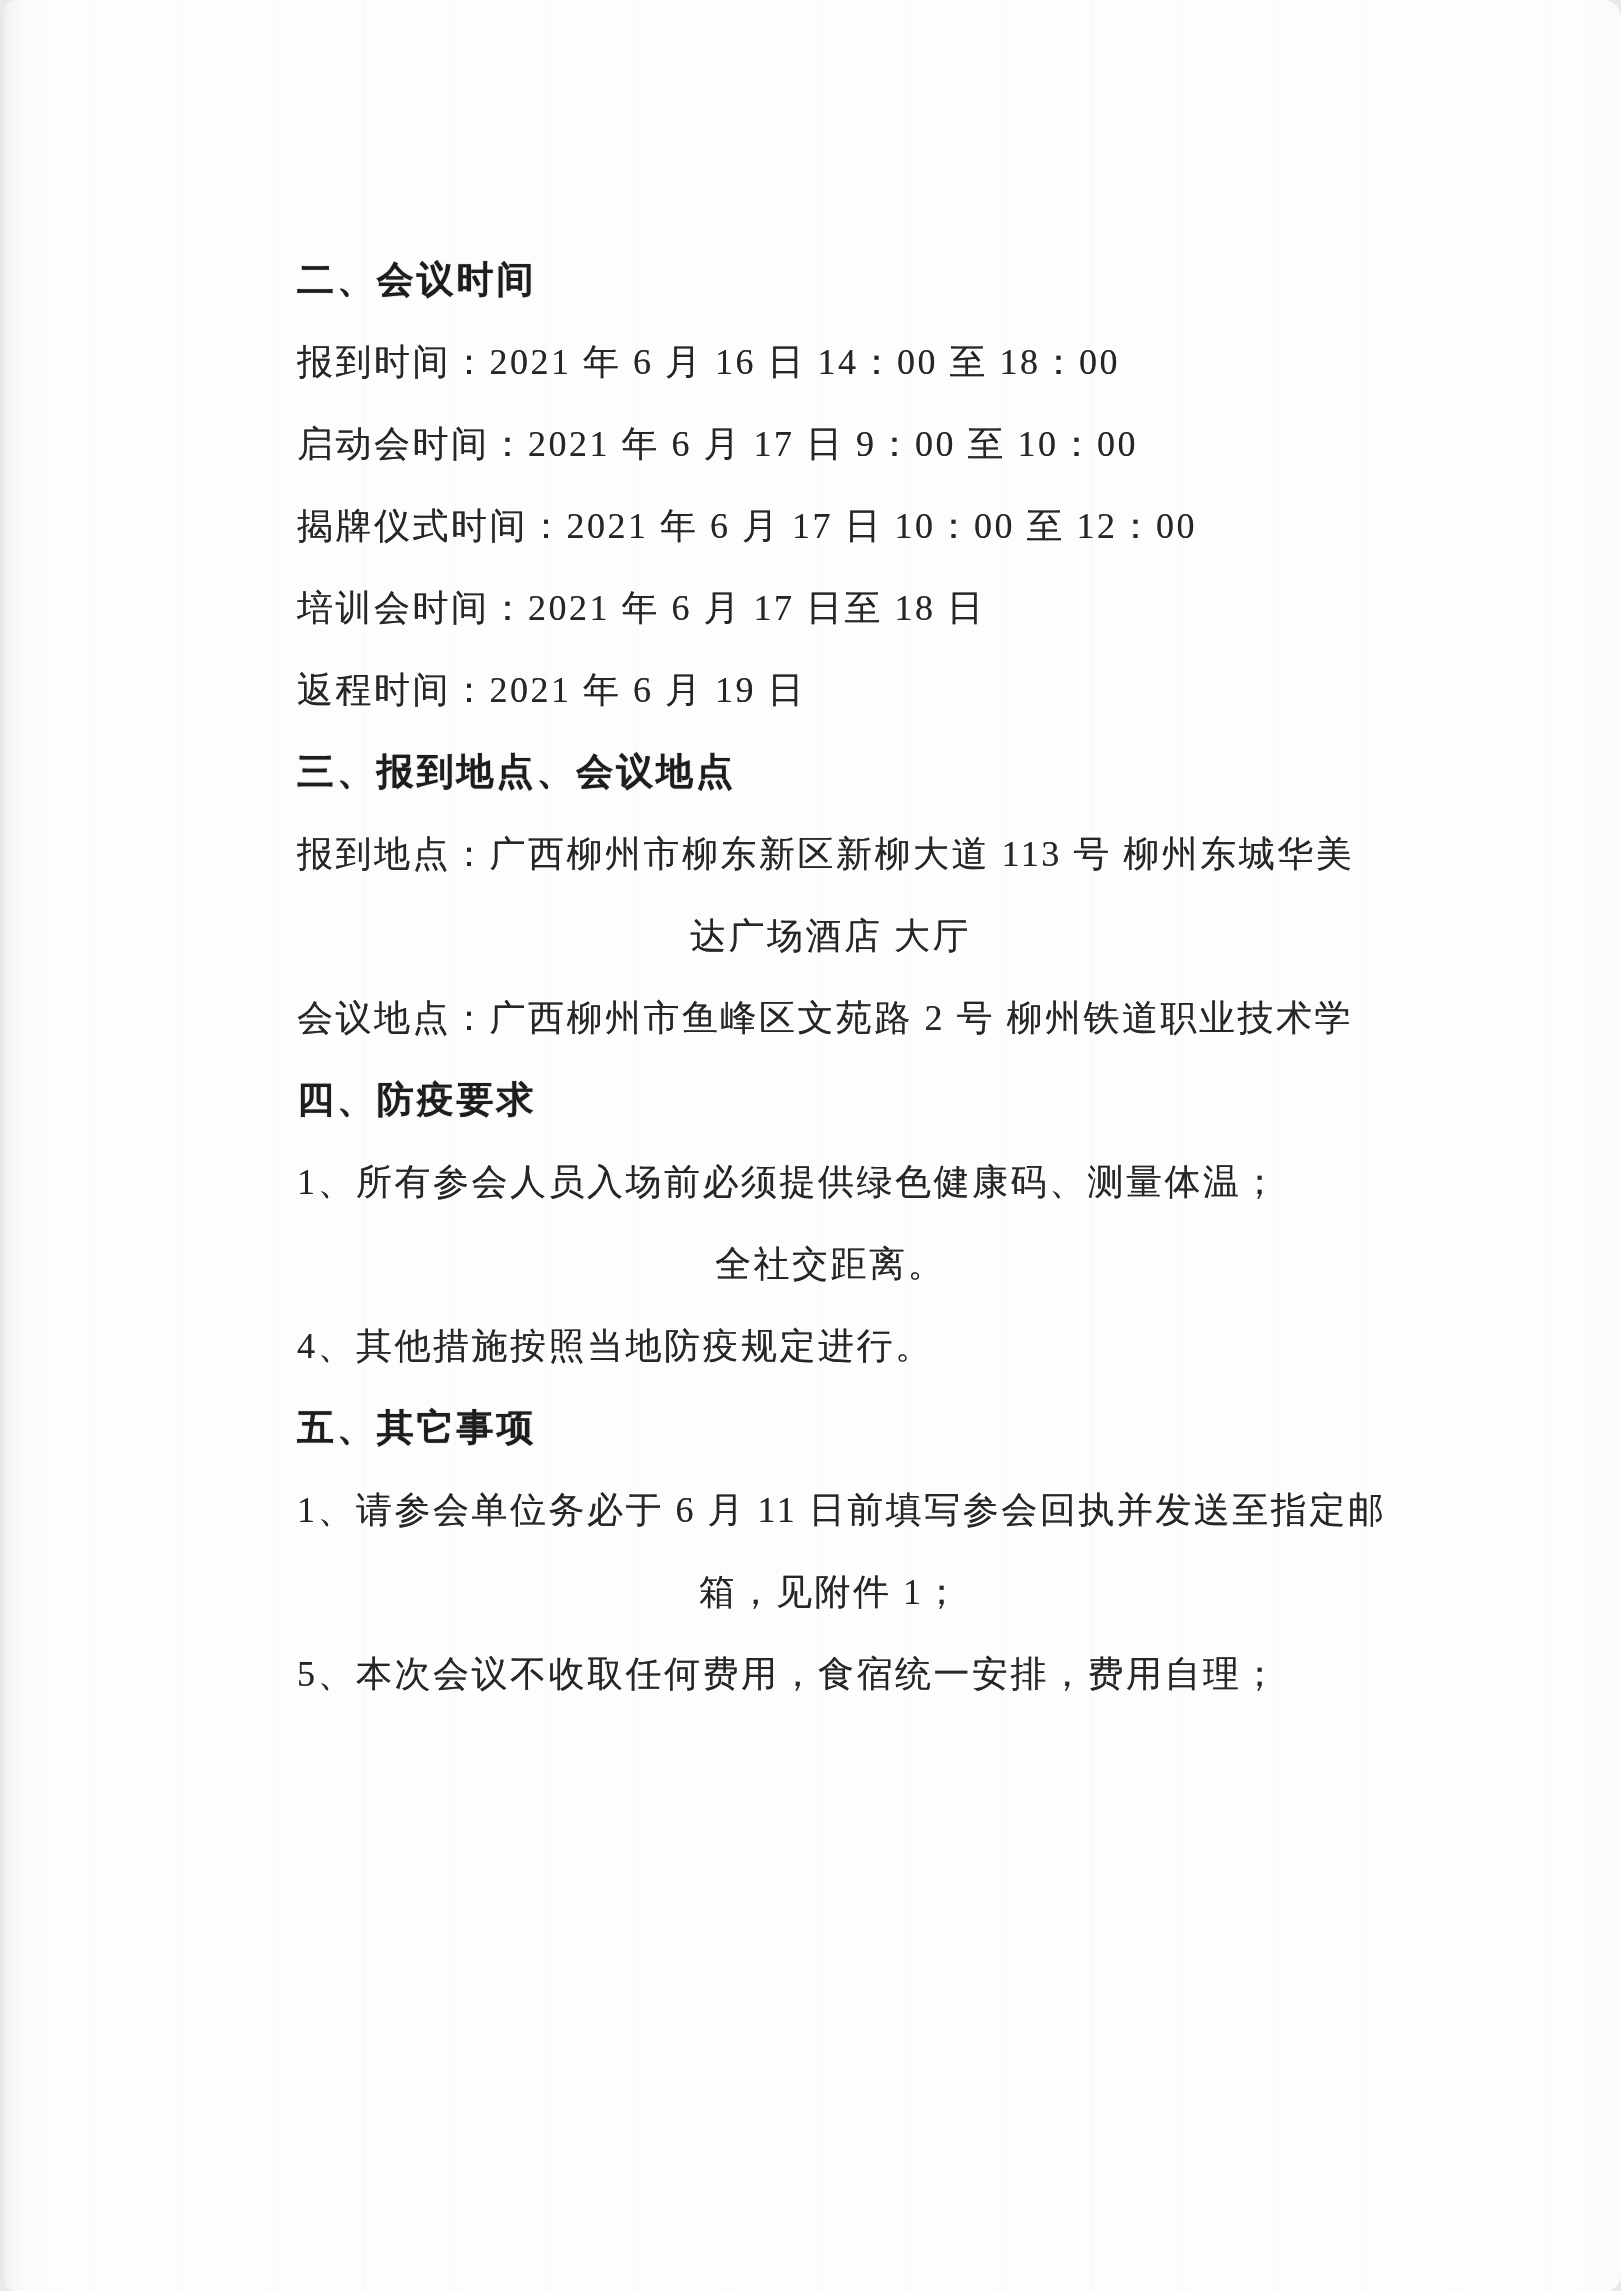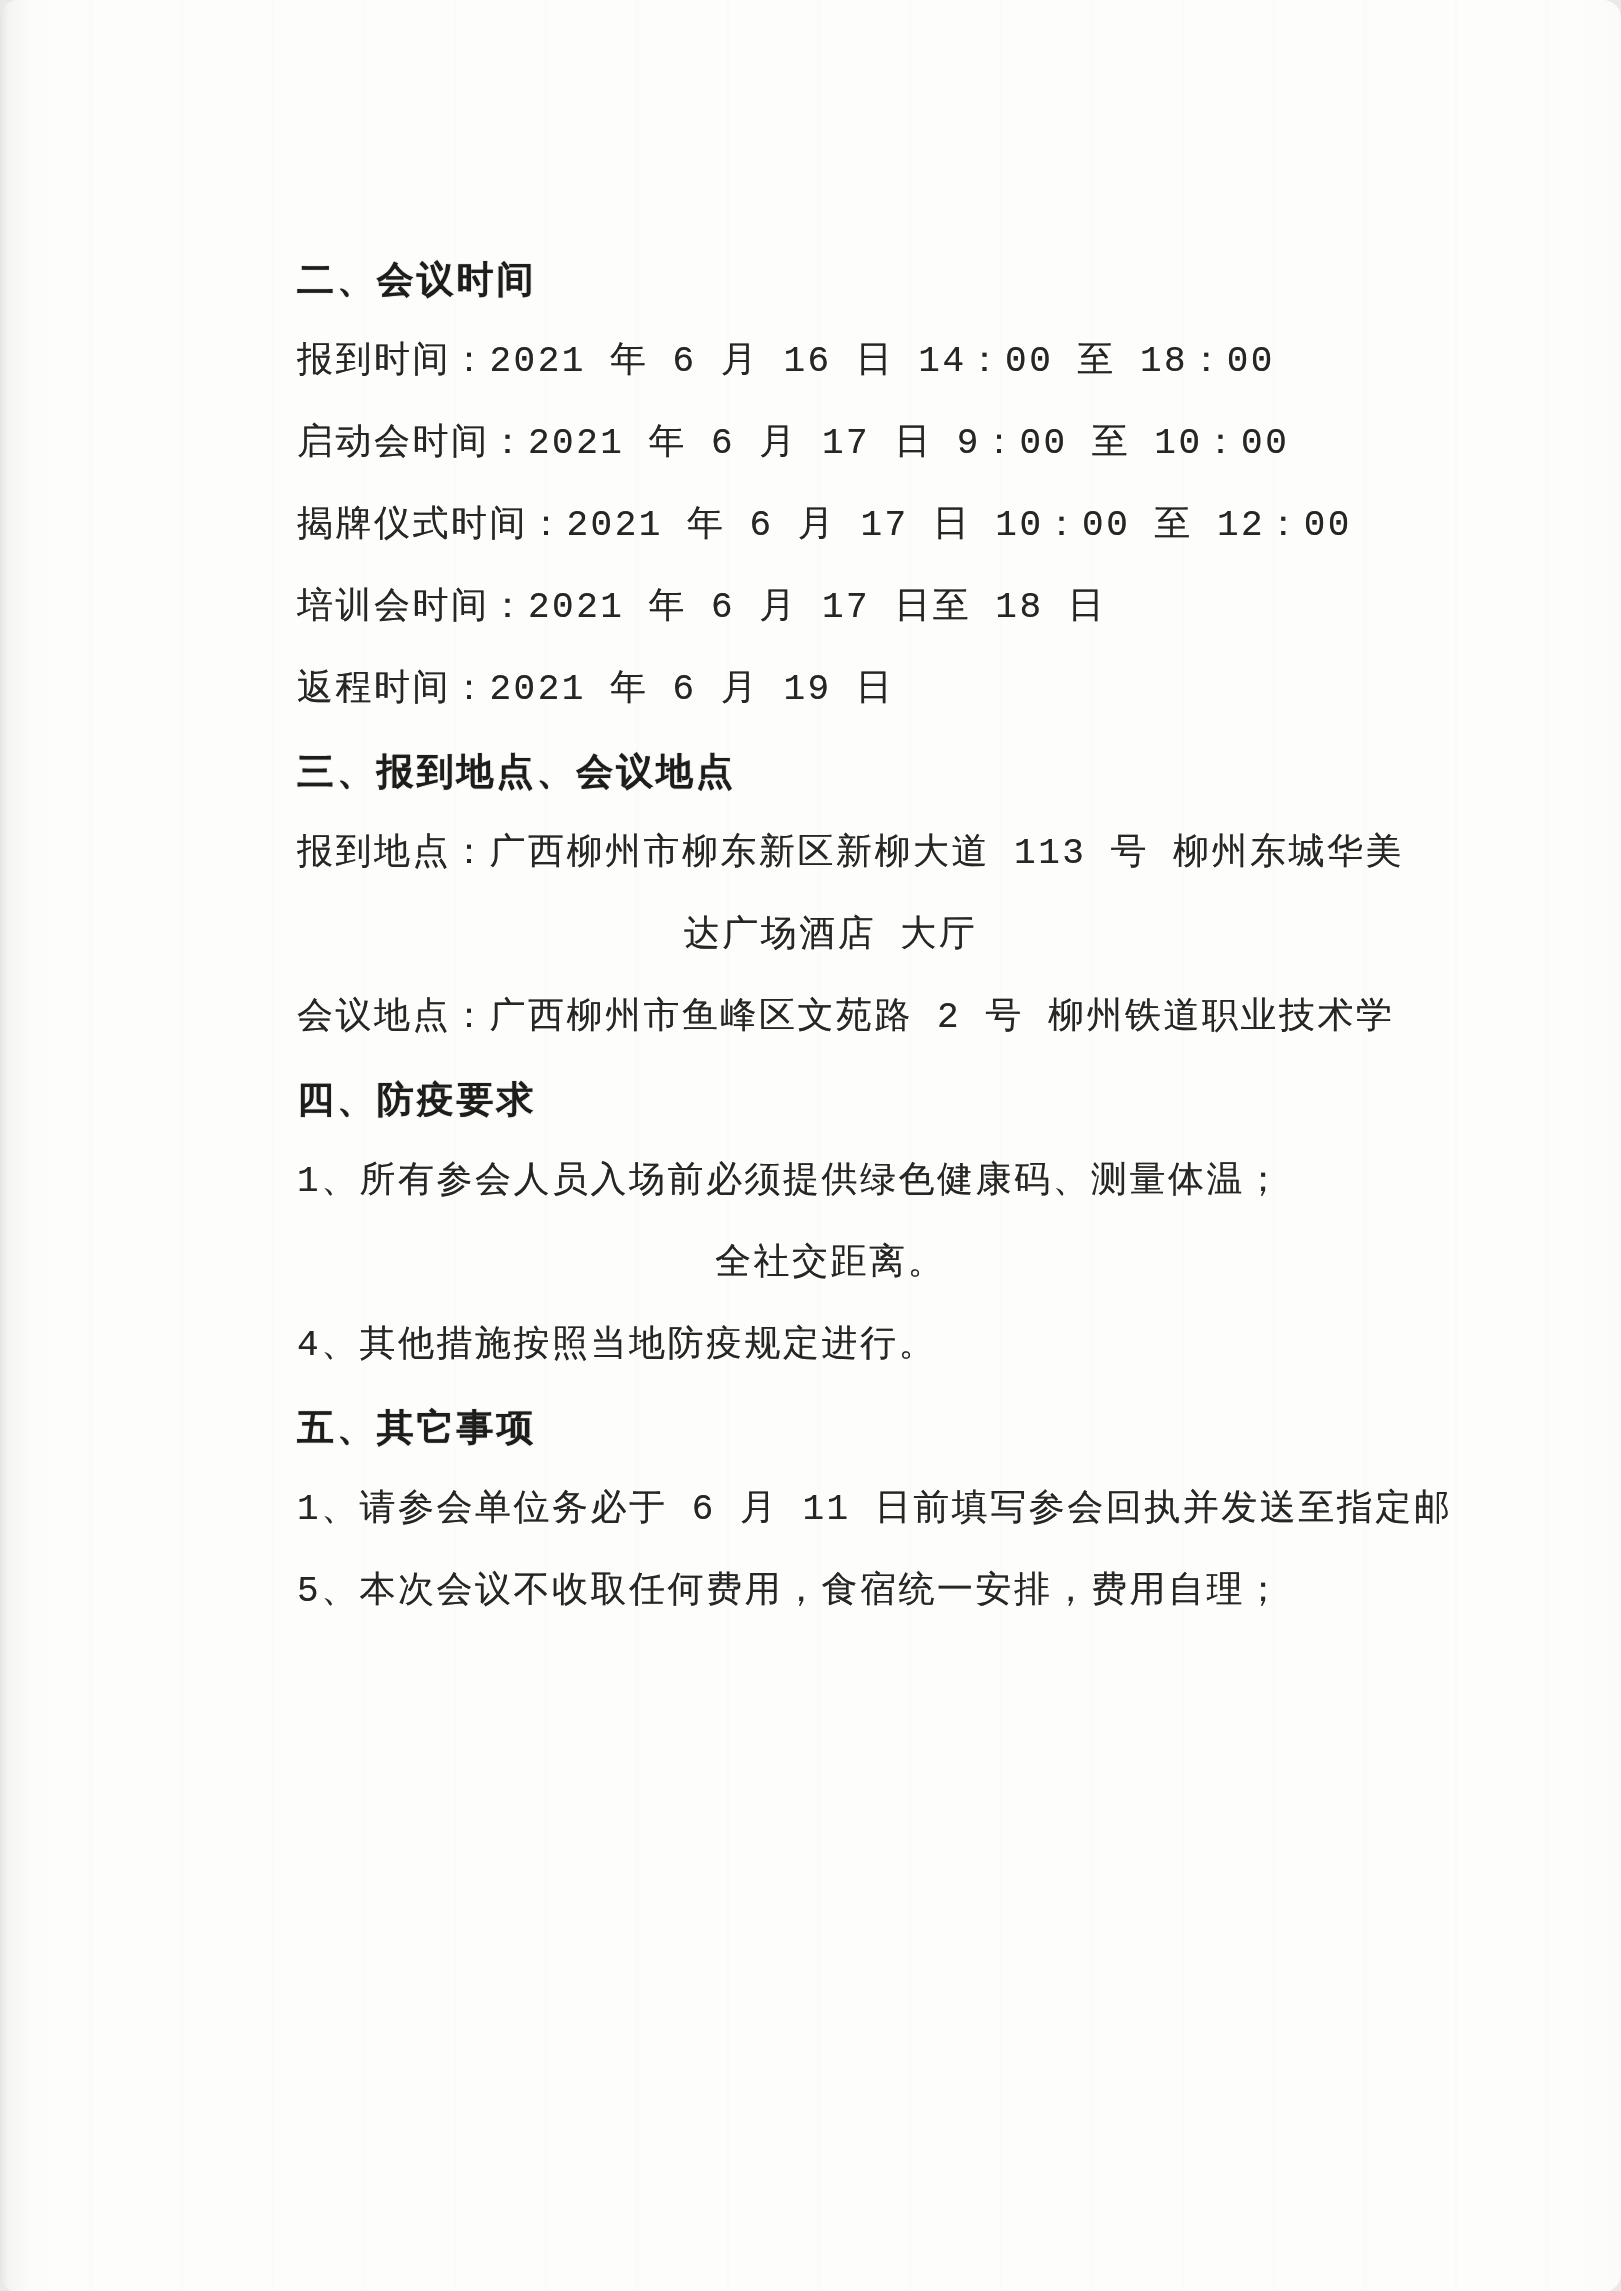--- a/index.html
+++ b/index.html
@@ -35,21 +35,21 @@
     position: absolute;
     top: 239px;
     left: 223px;
     width: 1215px;
   }
   .line {
     height: 82px;
     line-height: 82px;
     font-size: 36px;
     color: #262624;
-    font-family: Liberation Mono, monospace;
+    font-family: Liberation Serif, serif;
     letter-spacing: 2.5px;
     white-space: nowrap;
     text-shadow: 0 0 0.6px rgba(40,40,40,0.55);
   }
   .indent {
     padding-left: 74px;
   }
   .flush {
     padding-left: 0;
     text-align: center;
@@ -78,16 +78,17 @@
     <div class="line heading">三、报到地点、会议地点</div>
     <div class="line indent">报到地点：广西柳州市柳东新区新柳大道 113 号  柳州东城华美</div>
     <div class="line flush">达广场酒店  大厅</div>
     <div class="line indent">会议地点：广西柳州市鱼峰区文苑路 2 号  柳州铁道职业技术学</div>
     <div class="line heading">四、防疫要求</div>
     <div class="line indent">1、所有参会人员入场前必须提供绿色健康码、测量体温；</div>
     <div class="line flush">全社交距离。</div>
     <div class="line indent">4、其他措施按照当地防疫规定进行。</div>
     <div class="line heading">五、其它事项</div>
     <div class="line indent">1、请参会单位务必于 6 月 11 日前填写参会回执并发送至指定邮</div>
+    <div class="line flush">箱，见附件 1；</div>
     <div class="line indent">5、本次会议不收取任何费用，食宿统一安排，费用自理；</div>
   </div>
 </div>
 
 
 </body></html>

